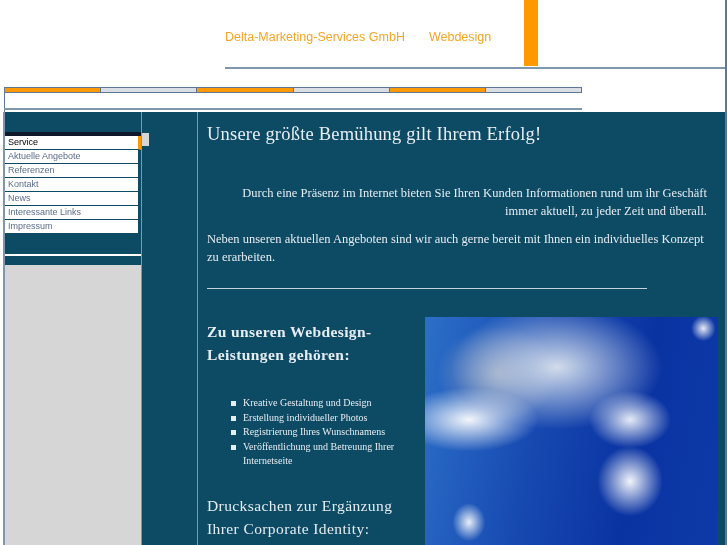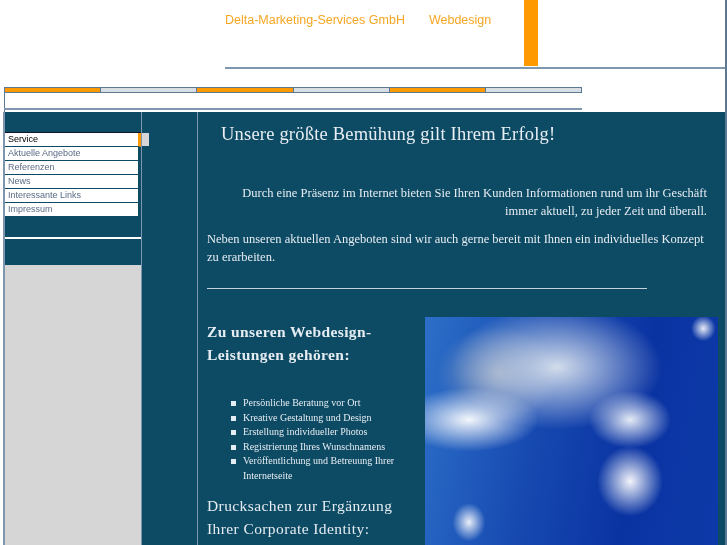--- a/index.html
+++ b/index.html
@@ -1,42 +1,42 @@
 <!DOCTYPE html>
 <html><head>
 <meta charset="utf-8">
 <style>
   html, body { margin:0; padding:0; }
   body { width:727px; height:545px; background:#ffffff; position:relative; overflow:hidden; font-family:"Liberation Sans", sans-serif; }
-  .header-brand { position:absolute; left:225px; top:13px; font-size:12.5px; color:#f5a623; }
+  .header-brand { position:absolute; left:225px; top:30px; font-size:12.5px; color:#f5a623; }
   .header-brand span { display:inline-block; }
   .header-brand .sep { width:24px; }
   .orange-bar { position:absolute; left:524px; top:0; width:14px; height:66px; background:#ff9900; }
   .header-rule { position:absolute; left:225px; top:67px; width:502px; height:2px; background:#7f97ae; }
   .nav-strip { position:absolute; left:4px; top:87px; width:578px; height:6px; display:flex; border:1px solid #5b7894; box-sizing:border-box; }
   .nav-strip .seg { flex:1; height:100%; border-right:1px solid #5b7894; box-sizing:border-box; }
   .nav-strip .seg:last-child { border-right:none; }
   .nav-strip .o { background:#ff9900; }
   .nav-strip .g { background:#d9dde4; }
   .left-frame { position:absolute; left:4px; top:93px; width:1px; height:20px; background:#5b7894; }
   .nav-rule { position:absolute; left:4px; top:108px; width:578px; height:2px; background:#7f97ae; }
   .right-edge { position:absolute; left:725px; top:0; width:2px; height:545px; background:#5b7894; }
 
   .main { position:absolute; left:3px; top:112px; width:722px; height:433px; background:#0d4a64; }
   .sidebar-col { position:absolute; left:0; top:0; width:139px; height:433px; border-left:2px solid #7f97ae; border-right:1px solid #7f97ae; box-sizing:border-box; }
   .sidebar-top { height:20px; }
-  .menu { background:#fff; border-top:1px solid #0f172a; }
+  .menu { background:#fff; border-top:4px solid #0f172a; }
   .menu-item { height:13px; line-height:13px; font-size:9px; color:#5b6c86; padding-left:3px; border-bottom:1px solid #0d4a64; border-right:3px solid #0d4a64; background:#fff; position:relative; box-sizing:content-box; }
   .menu-item.active { color:#000; border-right:3px solid #ff9900; }
   .sidebar-mid { height:20px; border-bottom:2px solid #ffffff; }
   .sidebar-fill { position:absolute; left:0; right:0; top:153px; bottom:0; background:#d6d6d6; }
   .scroll-thumb { position:absolute; left:139px; top:21px; width:7px; height:13px; background:#d6d6d6; }
   .mid-col { position:absolute; left:139px; top:0; width:55px; height:433px; border-right:1px solid #7f97ae; }
   .content { position:absolute; left:204px; top:0; width:515px; height:433px; color:#e6edf2; font-family:"Liberation Serif", serif; }
-  .title { position:absolute; left:0; top:12px; font-size:18.5px; color:#e8eef3; letter-spacing:0.2px;margin-left:14px; }
+  .title { position:absolute; left:0; top:12px; font-size:18.5px; color:#e8eef3; letter-spacing:0.2px; }
   .para { position:absolute; left:0; font-size:12.5px; line-height:18px; width:500px; }
   .p1 { top:72px;text-align:right; }
   .p2 { top:118px; }
   .hr { position:absolute; left:0; top:176px; width:440px; height:1px; background:#c7d3dc; }
   .h2 { position:absolute; left:0; font-size:15.5px; line-height:23px; letter-spacing:0.4px; color:#e6edf2; }
   .h2a { top:208px; }
   .h2b { top:382px; }
   .list { position:absolute; left:22px; top:284px; margin:0; padding:0; list-style:none; font-size:10px; line-height:14.5px; width:190px; }
   .list li { position:relative; padding-left:14px; }
   .list li::before { content:""; position:absolute; left:2px; top:5px; width:5px; height:5px; background:#e6edf2; }
@@ -73,38 +73,38 @@
 <div class="nav-rule"></div>
 <div class="right-edge"></div>
 
 <div class="main">
   <div class="sidebar-col">
     <div class="sidebar-top"></div>
     <div class="menu">
       <div class="menu-item active">Service</div>
       <div class="menu-item">Aktuelle Angebote</div>
       <div class="menu-item">Referenzen</div>
+      <div class="menu-item">Kontakt</div>
       <div class="menu-item">News</div>
       <div class="menu-item">Interessante Links</div>
       <div class="menu-item">Impressum</div>
     </div>
     <div class="sidebar-mid"></div>
     <div class="sidebar-fill"></div>
   </div>
   <div class="scroll-thumb"></div>
   <div class="mid-col"></div>
 
   <div class="content">
     <div class="title">Unsere größte Bemühung gilt Ihrem Erfolg!</div>
     <div class="para p1">Durch eine Präsenz im Internet bieten Sie Ihren Kunden Informationen rund um ihr Geschäft immer aktuell, zu jeder Zeit und überall.</div>
     <div class="para p2">Neben unseren aktuellen Angeboten sind wir auch gerne bereit mit Ihnen ein individuelles Konzept zu erarbeiten.</div>
     <div class="hr"></div>
     <div class="h2 h2a" style="width:170px;font-weight:bold;">Zu unseren Webdesign-Leistungen gehören:</div>
     <ul class="list">
-      <li>Persönliche Beratung vor Ort</li>
       <li>Kreative Gestaltung und Design</li>
       <li>Erstellung individueller Photos</li>
       <li>Registrierung Ihres Wunschnamens</li>
       <li>Veröffentlichung und Betreuung Ihrer Internetseite</li>
     </ul>
     <div class="h2 h2b" style="width:200px;">Drucksachen zur Ergänzung Ihrer Corporate Identity:</div>
     <div class="photo"></div>
   </div>
 </div>
 

